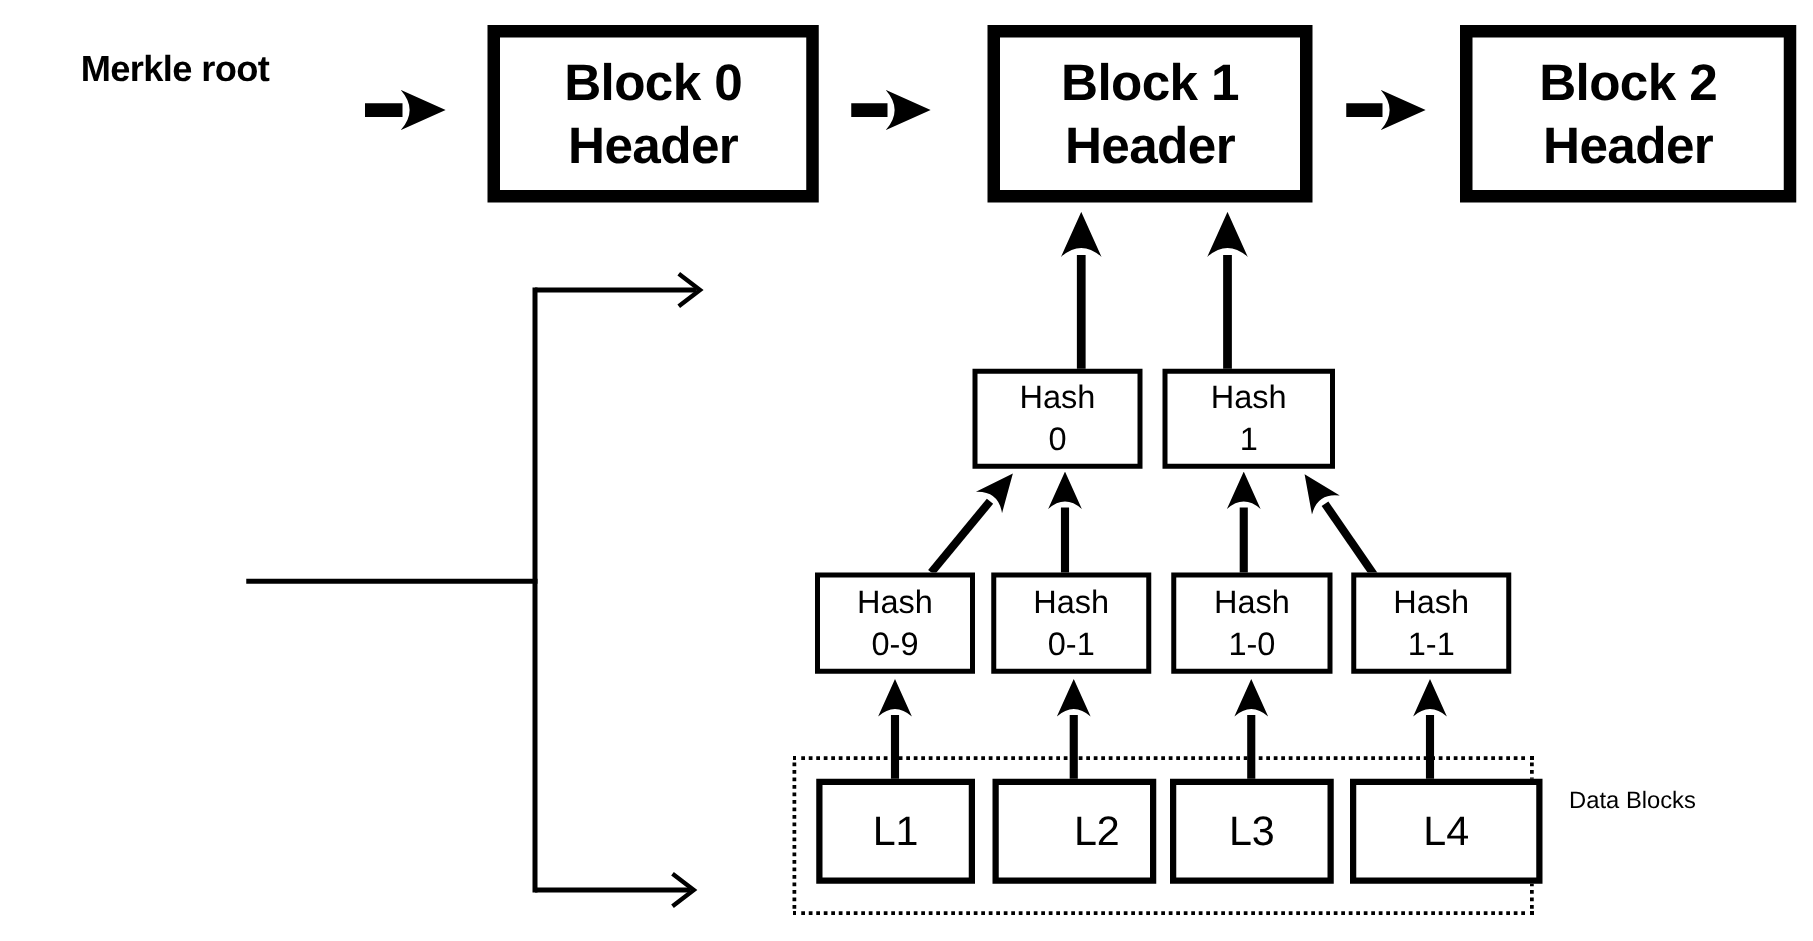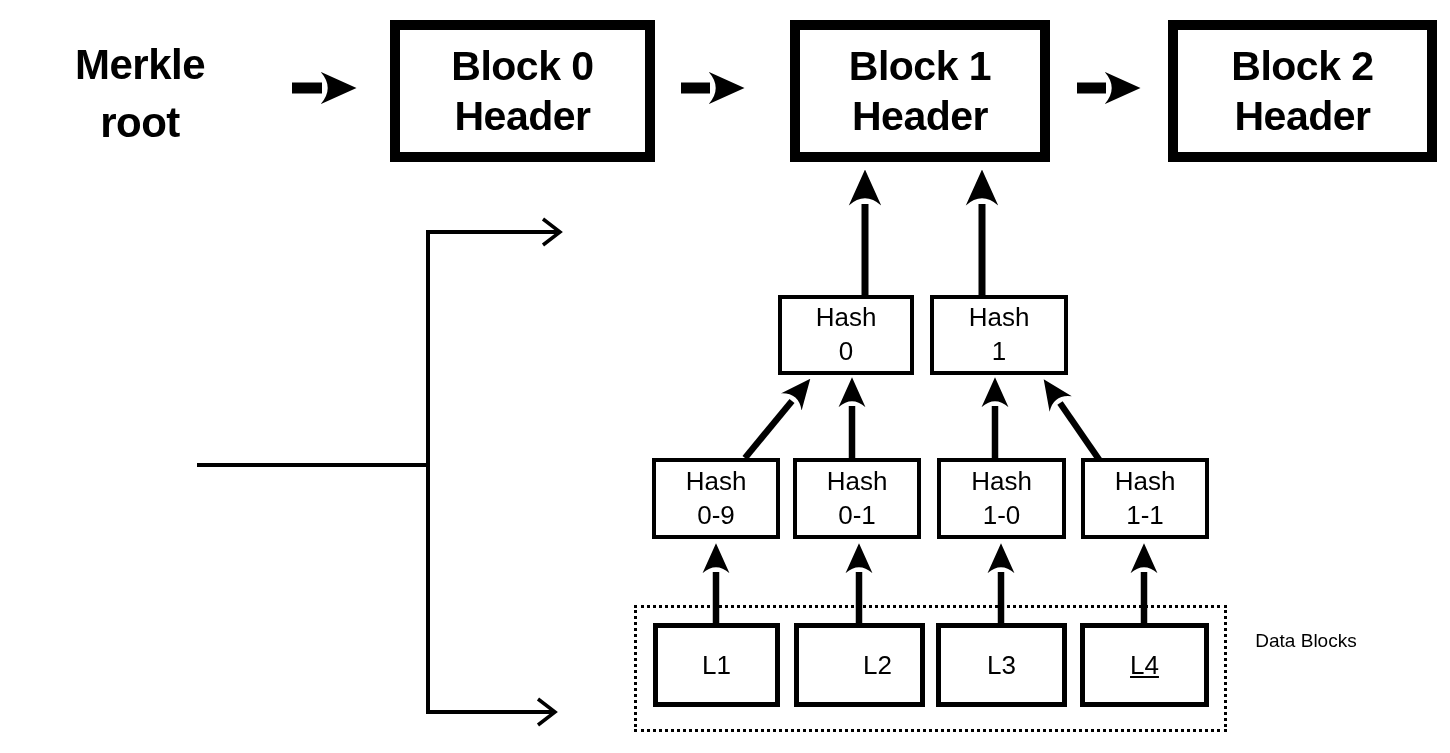--- a/index.html
+++ b/index.html
@@ -28,25 +28,25 @@
   .box span { display:block; }
   .block-header {
     border-width: 10px;
     font-weight: bold;
     font-size: 41px;
     line-height: 1.22;
     letter-spacing: -0.5px;
   }
   .hash-l1 { border-width: 4px; font-size: 26px; line-height: 1.3; }
   .hash-l2 { border-width: 4px; font-size: 26px; line-height: 1.3; }
-  .leaf   { border-width: 5px; font-size: 26px; }
+  .leaf   { border-width: 5px; font-size: 33px; }
   .side-label {
     position: absolute;
     font-weight: bold;
-    font-size: 42px;
+    font-size: 29px;
     line-height: 1.38;
     text-align: center;
     letter-spacing: -0.5px;
   }
   .plain-label {
     position: absolute;
     font-size: 19px;
     line-height: 1.35;
     text-align: center;
     font-weight: normal;
@@ -162,17 +162,17 @@
 
   <div class="box leaf" style="left:653px; top:623px; width:127px; height:84px;">
     <span>L1</span>
   </div>
   <div class="box leaf" style="left:794px; top:623px; width:131px; height:84px;padding-left:36px;">
     <span>L2</span>
   </div>
   <div class="box leaf" style="left:936px; top:623px; width:131px; height:84px;">
     <span>L3</span>
   </div>
-  <div class="box leaf" style="left:1080px; top:623px; width:129px; height:84px;text-decoration:underline;">
+  <div class="box leaf" style="left:1080px; top:623px; width:154px; height:84px;">
     <span>L4</span>
   </div>
 
 </div>
 
 </body></html>

